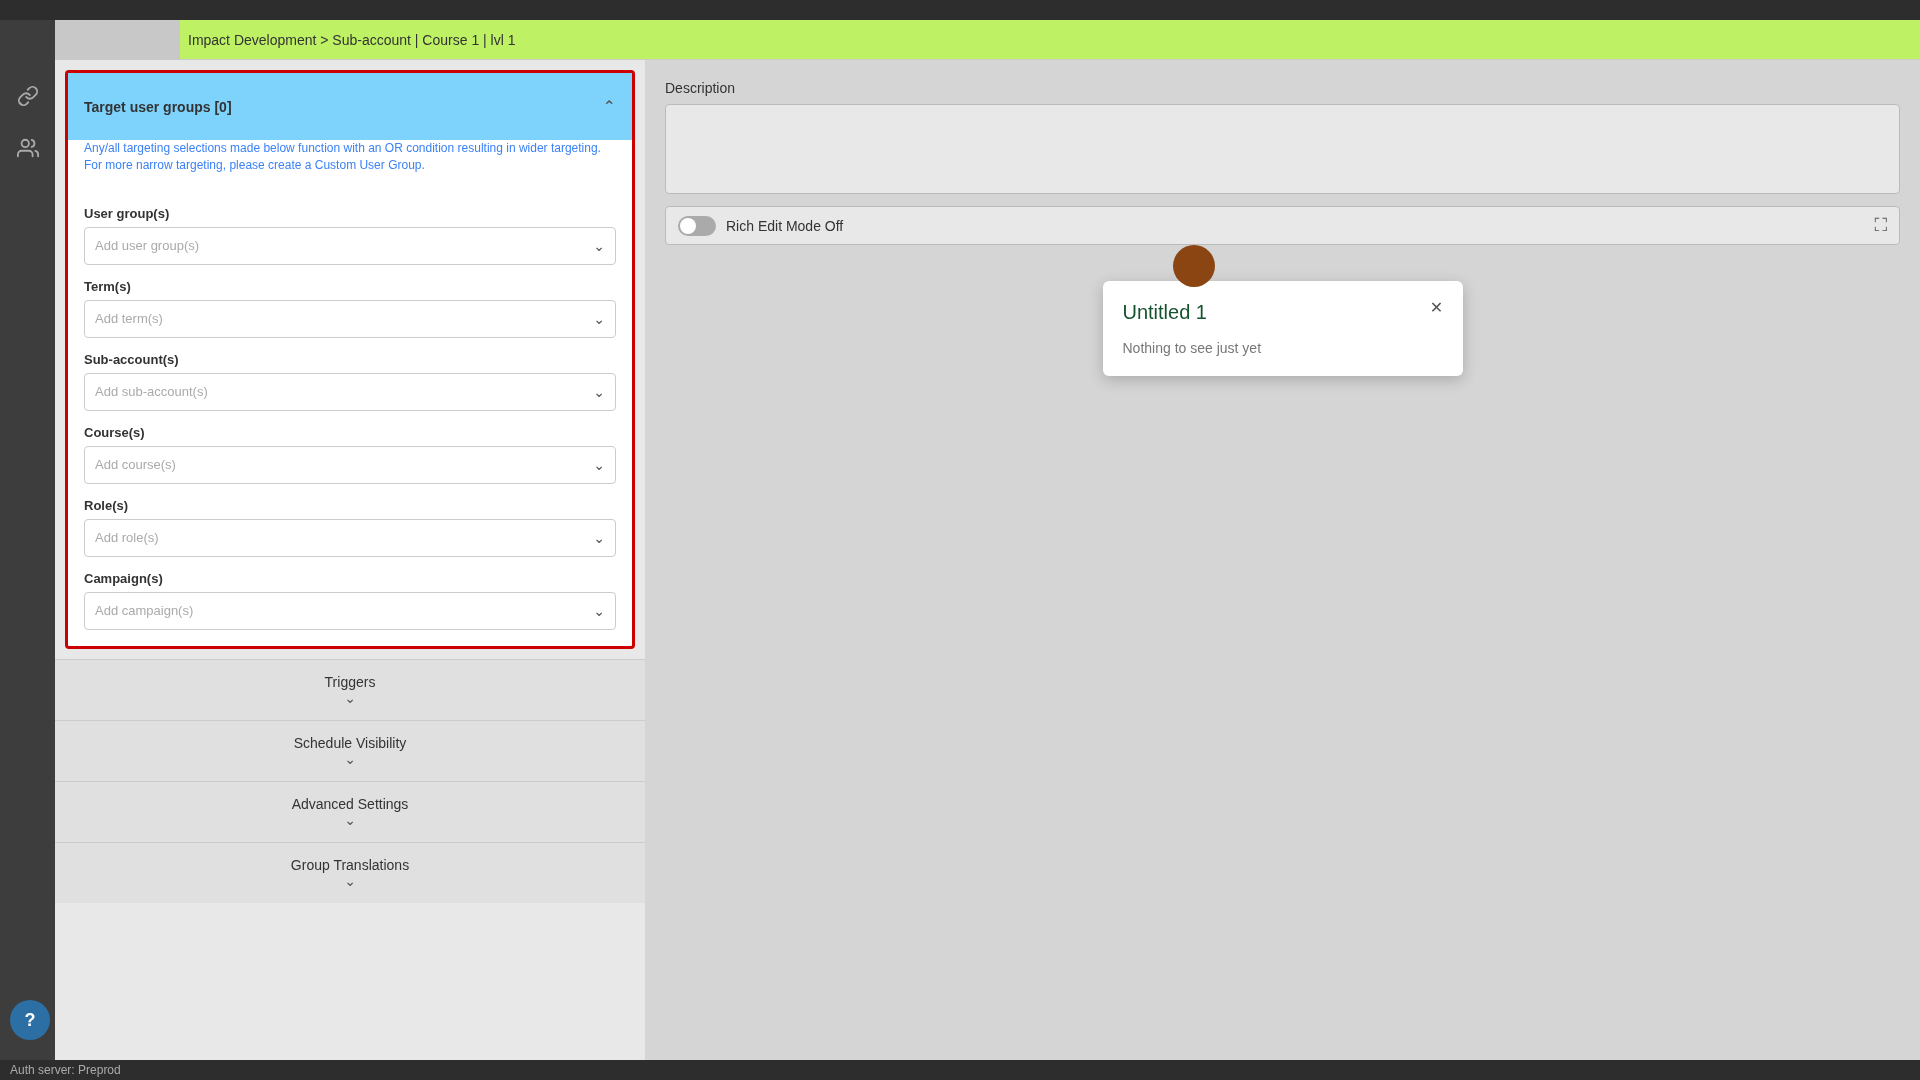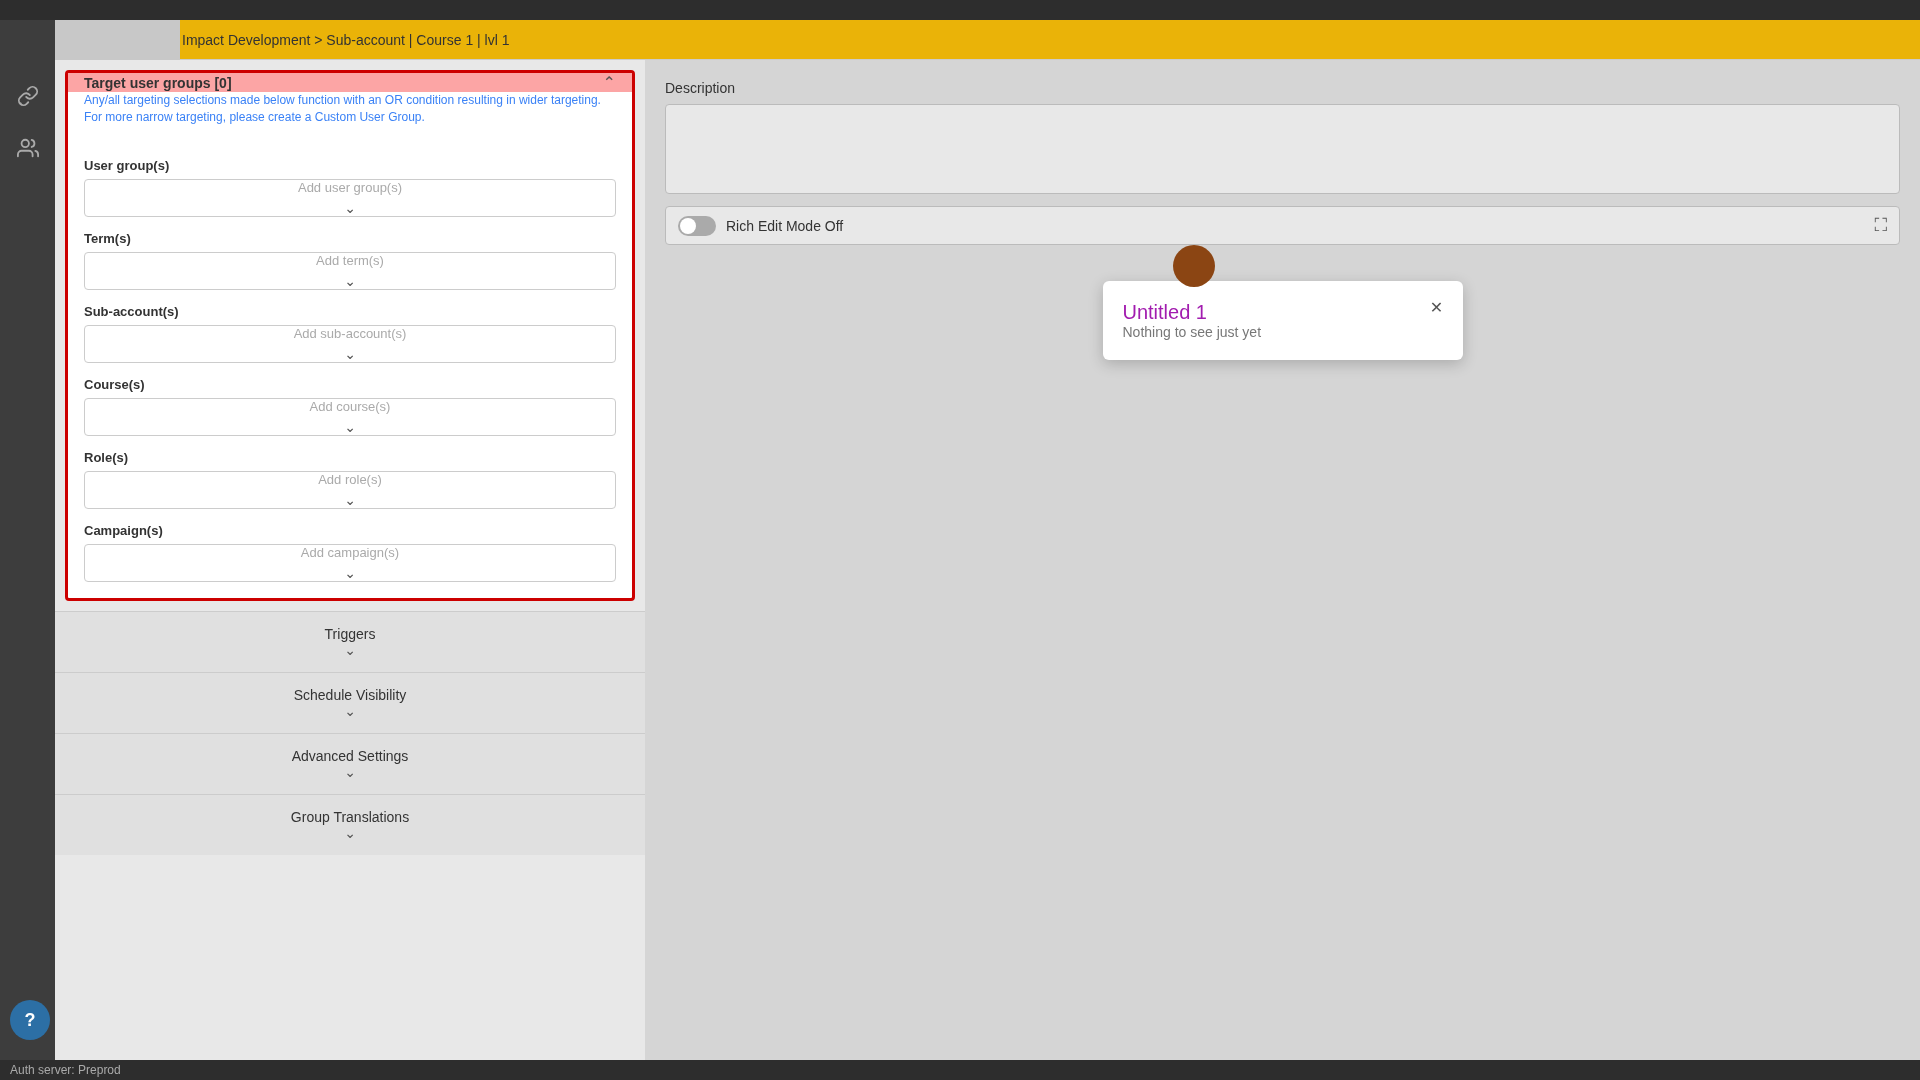--- a/index.html
+++ b/index.html
@@ -23,24 +23,24 @@
       background: #2d2d2d;
     }
 
     
     .breadcrumb {
       position: absolute;
       top: 20px;
       left: 180px;
       right: 0;
       height: 40px;
-      background: #eab308;
-      display: flex;
-      align-items: center;
-      padding: 0 2px;
+      background: #bef264;
+      display: flex;
+      align-items: center;
+      padding: 0 8px;
       font-size: 14px;
       color: #333;
       border-bottom: 1px solid #ccc;
     }
 
     
     .left-sidebar {
       position: absolute;
       top: 20px;
       left: 0;
@@ -91,23 +91,23 @@
       background: #fff;
       border: 3px solid #cc0000;
       border-radius: 4px;
       padding: 0;
     }
 
     .section-header {
       display: flex;
       align-items: center;
       justify-content: space-between;
-      padding: 0 16px;
-      cursor: pointer;
-      background: #fca5a5;
+      padding: 24px 16px;
+      cursor: pointer;
+      background: #7dd3fc;
     }
 
     .section-header-title {
       font-size: 14px;
       font-weight: 600;
       color: #333;
     }
 
     .section-chevron {
       color: #555;
@@ -139,21 +139,20 @@
       border: 1px solid #ccc;
       border-radius: 4px;
       background: #fff;
       display: flex;
       align-items: center;
       justify-content: space-between;
       padding: 0 10px;
       cursor: pointer;
       color: #aaa;
       font-size: 13px;
-      flex-direction: column;
     }
 
     .dropdown-field .chevron {
       color: #555;
       font-size: 14px;
     }
 
     
     .collapsible-section {
       display: flex;
@@ -265,22 +264,23 @@
       border-radius: 6px;
       box-shadow: 0 4px 15px rgba(0,0,0,0.2);
       width: 360px;
       padding: 20px;
       position: relative;
       margin-top: 10px;
     }
 
     .popup-title {
       font-size: 20px;
-      color: #a21caf;
+      color: #14532d;
       font-weight: 500;
+      margin-bottom: 16px;
     }
 
     .popup-close {
       position: absolute;
       top: 14px;
       right: 14px;
       width: 24px;
       height: 24px;
       display: flex;
       align-items: center;

